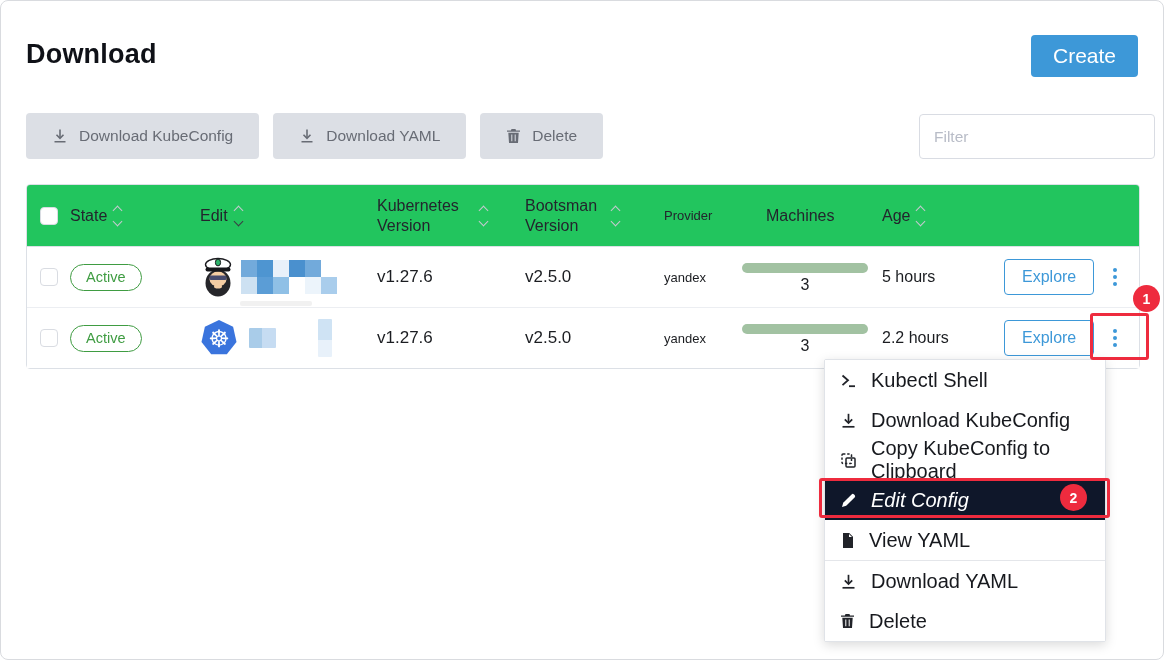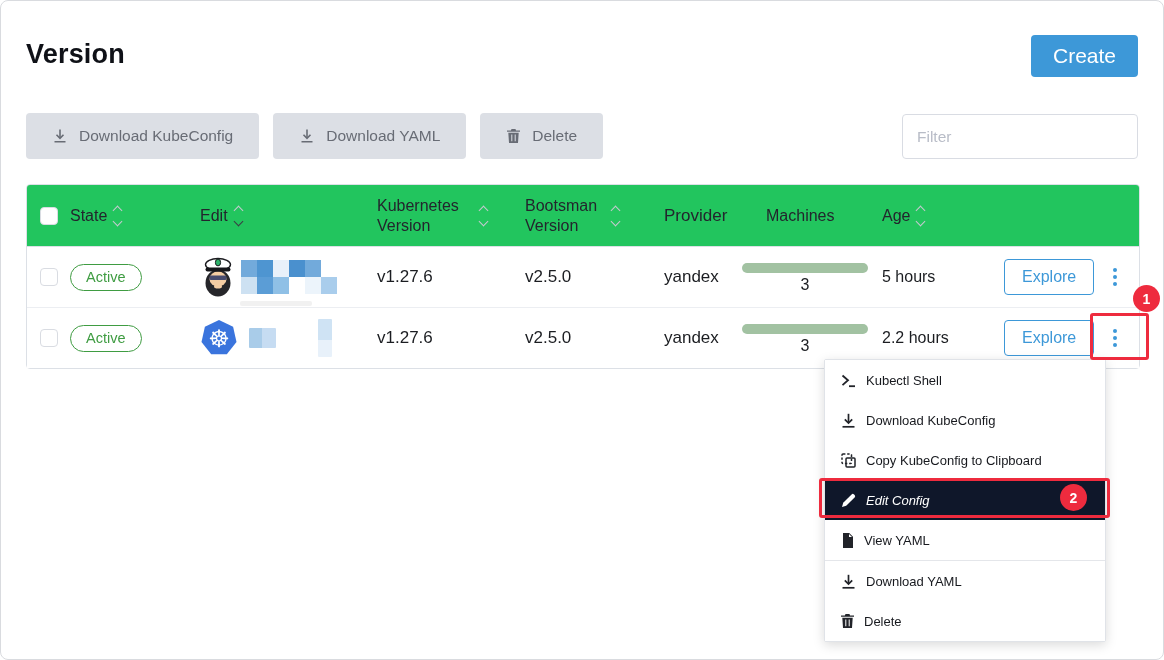--- a/index.html
+++ b/index.html
@@ -19,21 +19,21 @@
   }
   
   .toolbar { position:absolute; left:25px; top:112px; display:flex; gap:14px; }
   .tool-btn {
     height:46px; display:flex; align-items:center; gap:11px; padding:0 26px;
     background:#dcdfe5; color:#686c75; border:none; border-radius:4px;
     font-size:15.5px; font-family:inherit; cursor:default;
   }
   .tool-btn svg { flex:0 0 auto; }
   .filter-input {
-    position:absolute; right:25px; top:113px; width:236px; height:45px;
+    position:absolute; right:8px; top:113px; width:236px; height:45px;
     border:1px solid #d9dce3; border-radius:4px; padding:0 14px;
     font-size:15.5px; font-family:inherit; color:#33363d; background:#fff;
   }
   .filter-input::placeholder { color:#b8bcc7; }
   
   .table {
     position:absolute; left:25px; top:183px; width:1114px;
     border:1px solid #dce0e6; border-radius:4px; background:#fff;
   }
   .thead, .trow {
@@ -47,21 +47,21 @@
   .cell { display:flex; align-items:center; min-width:0; }
   .c-check { justify-content:center; }
   .checkbox { width:18px; height:18px; border:1.5px solid #d9dce2; border-radius:4px; background:#fff; cursor:pointer; }
   .hdr-label { line-height:1.2; }
   .hdr-sort { display:flex; align-items:center; gap:7px; cursor:pointer; }
   .hdr-between { padding-right:10px; cursor:pointer; }
   .sort { display:flex; flex-direction:column; gap:4px; }
   .chv { width:7px; height:7px; border:1.6px solid #c6c9d0; border-bottom:none; border-right:none; transform:rotate(45deg); }
   .chv.down { transform:rotate(225deg); }
   .chv.dark { border-color:#3a3d44; }
-  .c-provider { padding-left:22px; font-size:17px; }
+  .c-provider { padding-left:22px; font-size:13px; }
   .c-machines-h { padding-left:26px; }
   .c-age { padding-left:12px; font-size:16px; }
   .c-ver { font-size:17px; }
   .state-pill {
     display:inline-flex; align-items:center; justify-content:center;
     height:27px; padding:0 15px; border:1px solid #3f9c42; border-radius:14px;
     color:#3f9c42; font-size:14.5px; background:#fff;
   }
   .c-state { padding-left:0; }
   
@@ -83,22 +83,22 @@
   
   .dots { display:flex; flex-direction:column; gap:3px; align-items:center; margin:0 auto; cursor:pointer; padding:6px; }
   .dots i { width:4px; height:4px; border-radius:50%; background:#3d98d8; }
   
   .menu {
     position:absolute; left:823px; top:358px; width:282px; z-index:40;
     background:#fff; border:1px solid #e0e3e8; border-radius:2px;
     box-shadow:0 3px 12px rgba(0,0,0,.15);
   }
   .menu-item {
-    height:40px; display:flex; align-items:center; gap:9px; padding:0 15px;
-    font-size:13px; color:#17191e; cursor:pointer; background:#fff;
+    height:40px; display:flex; align-items:center; gap:14px; padding:0 15px;
+    font-size:20px; color:#17191e; cursor:pointer; background:#fff;
   }
   .menu-item svg { flex:0 0 auto; color:#212329; }
   .menu-item.active { background:#0f172a; color:#fff;font-style:italic; }
   .menu-item.active svg { color:#fff; }
   .menu-sep { height:1px; background:#e4e6ea; }
   
   .anno { position:absolute; z-index:60; pointer-events:none; }
   .anno-rect { border:3px solid #ee2b3e; border-radius:3px; background:transparent; }
   .rect-1 { left:1089px; top:312px; width:59px; height:47px; }
   .rect-2 { left:818px; top:477px; width:291px; height:40px; }
@@ -108,21 +108,21 @@
     font-size:14px; font-weight:700; z-index:70;
   }
   .circ-1 { left:1132px; top:284px; }
   .circ-2 { left:1059px; top:483px; }
 </style>
 </head>
 <body>
 
 <div id="app">
 
-  <div class="page-title">Version</div>
+  <div class="page-title">Download</div>
   <button class="create-btn">Create</button>
 
   <div class="toolbar">
     <button class="tool-btn">
       <svg width="16" height="16" viewBox="0 0 16 16" fill="none" stroke="currentColor" stroke-width="1.6">
           <path d="M8 1.5v8.2"></path>
           <path d="M4.5 6.8L8 10.3l3.5-3.5"></path>
           <path d="M2.5 13.7h11"></path>
         </svg>
       <span>Download KubeConfig</span>

